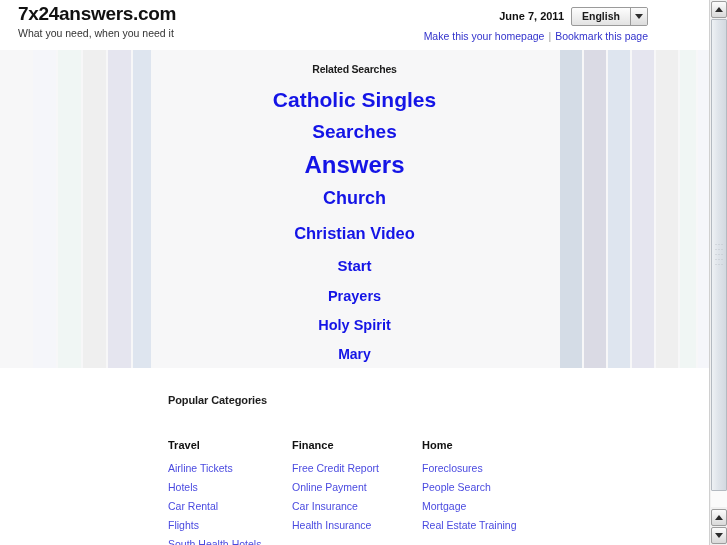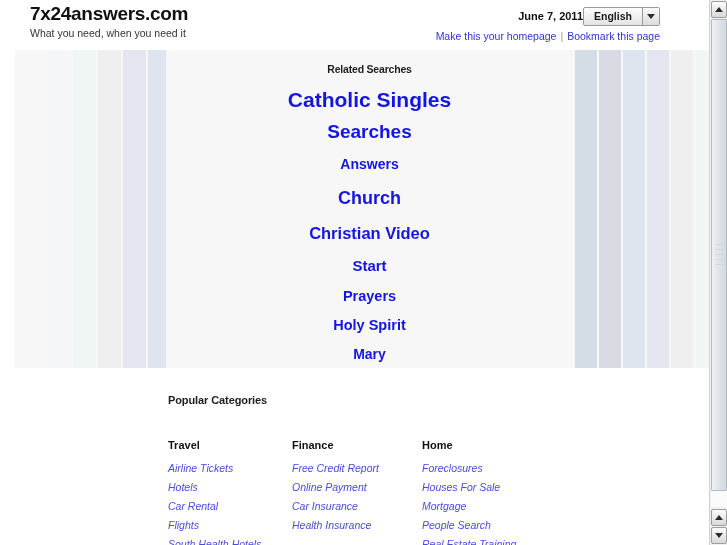--- a/index.html
+++ b/index.html
@@ -13,21 +13,21 @@
   #page {
     position: relative;
     width: 727px;
     height: 545px;
     background: #ffffff;
   }
 
   
   .header {
     position: absolute;
-    left: 12px; top: 0;
+    left: 0; top: 0;
     width: 656px;
     height: 48px;
     background: #ffffff;
   }
   .brand {
     position: absolute;
     left: 18px; top: 3px;
   }
   .brand-title {
     font-size: 19px;
@@ -53,20 +53,21 @@
   .hr-row1 {
     display: flex;
     align-items: center;
     justify-content: flex-end;
     height: 20px;
   }
   .date-text {
     font-size: 11px;
     font-weight: bold;
     color: #111111;
+    margin-right: 7px;
     white-space: nowrap;
   }
   .lang-select {
     display: inline-flex;
     align-items: stretch;
     height: 19px;
     border: 1px solid #9a9a9a;
     border-radius: 2px;
     background: linear-gradient(#fdfdfd, #e3e3e3);
     overflow: hidden;
@@ -111,21 +112,21 @@
     text-decoration: none;
   }
   .hr-sep {
     color: #9a9a9a;
     margin: 0 4px;
   }
 
   
   .panel {
     position: absolute;
-    left: 15px; top: 50px;
+    left: 0; top: 50px;
     width: 709px;
     height: 318px;
     background: #f7f7f8;
     overflow: hidden;
   }
   .stripes { position: absolute; inset: 0; pointer-events: none; }
   .stripe { position: absolute; top: 0; bottom: 0; }
 
   .panel-inner {
     position: relative;
@@ -145,21 +146,21 @@
   .rs-item { text-align: center; }
   .rs-item a {
     color: #1414e6;
     text-decoration: none;
     font-weight: bold;
     display: inline-block;
     white-space: nowrap;
   }
   .rs-1 a { font-size: 21px; line-height: 33px; }
   .rs-2 a { font-size: 19px; line-height: 32px; }
-  .rs-3 a { font-size: 14px; line-height: 33px; }
+  .rs-3 a { font-size: 24px; line-height: 33px; }
   .rs-4 a { font-size: 18px; line-height: 35px; }
   .rs-5 a { font-size: 16.5px; line-height: 34px; }
   .rs-6 a { font-size: 15px; line-height: 32px; }
   .rs-7 a { font-size: 14.5px; line-height: 29px; }
   .rs-8 a { font-size: 14.5px; line-height: 29px; }
   .rs-9 a { font-size: 14px; line-height: 29px; }
 
   
   .cats {
     position: absolute;
@@ -177,21 +178,21 @@
   .cat-col { width: 124px; margin-top: 20px; }
   .cat-col:nth-child(2) { width: 130px; }
   .cat-head {
     font-size: 11px;
     font-weight: bold;
     color: #111111;
     margin-bottom: 6px;
     line-height: 14px;
   }
   .cat-list { list-style: none; margin: 0; padding: 0; }
-  .cat-list li { line-height: 17px; font-style: italic; }
+  .cat-list li { line-height: 17px; }
   .cat-list a {
     font-size: 10.5px;
     color: #4a4ae0;
     text-decoration: none;
     white-space: nowrap;
   }
 
   
   .scrollbar {
     position: absolute;
@@ -334,23 +335,22 @@
             <li><a href="#">Free Credit Report</a></li>
             <li><a href="#">Online Payment</a></li>
             <li><a href="#">Car Insurance</a></li>
             <li><a href="#">Health Insurance</a></li>
           </ul>
         </div>
         <div class="cat-col">
           <div class="cat-head">Home</div>
           <ul class="cat-list">
             <li><a href="#">Foreclosures</a></li>
-            <li><a href="#">Houses For Sale</a></li>
+            <li><a href="#">People Search</a></li>
             <li><a href="#">Mortgage</a></li>
-            <li><a href="#">People Search</a></li>
             <li><a href="#">Real Estate Training</a></li>
           </ul>
         </div>
       </div>
   </div>
 
   <div class="scrollbar">
     <div class="sb-btn sb-up-top">
         <i class="arw-up"></i>
       </div>

